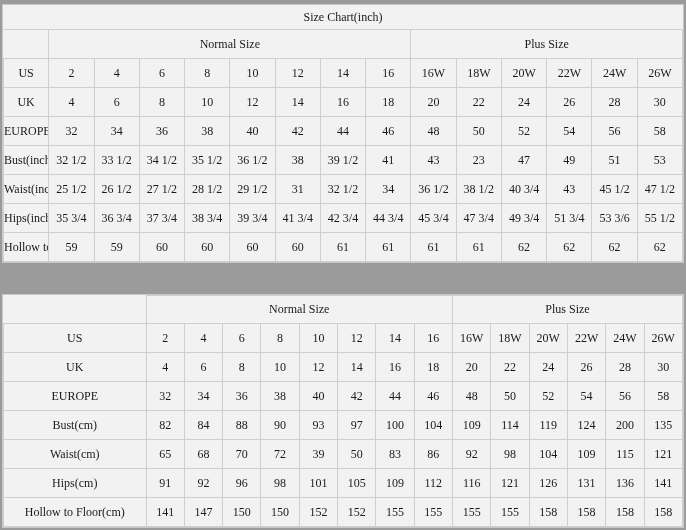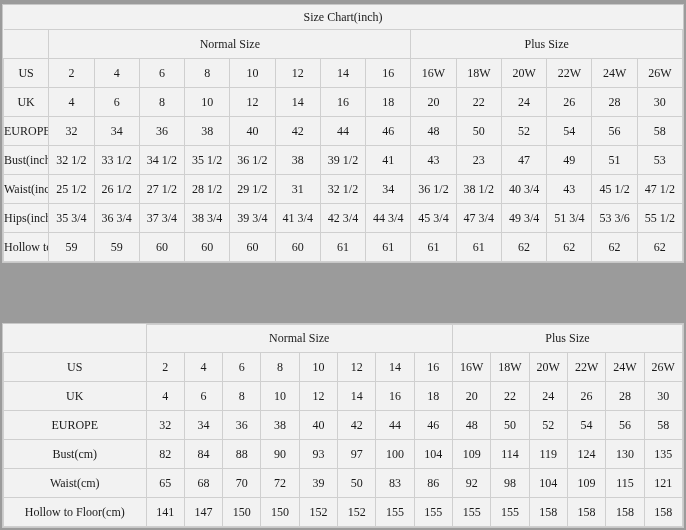--- a/index.html
+++ b/index.html
@@ -279,41 +279,58 @@
             <td class="data-cell">88</td>
             <td class="data-cell">90</td>
             <td class="data-cell">93</td>
             <td class="data-cell">97</td>
             <td class="data-cell">100</td>
             <td class="data-cell">104</td>
             <td class="data-cell">109</td>
             <td class="data-cell">114</td>
             <td class="data-cell">119</td>
             <td class="data-cell">124</td>
-            <td class="data-cell">130</td>
+            <td class="data-cell">200</td>
             <td class="data-cell">135</td>
           </tr>
           <tr>
             <td class="rowlabel">Waist(cm)</td>
             <td class="data-cell">65</td>
             <td class="data-cell">68</td>
             <td class="data-cell">70</td>
             <td class="data-cell">72</td>
             <td class="data-cell">39</td>
             <td class="data-cell">50</td>
             <td class="data-cell">83</td>
             <td class="data-cell">86</td>
             <td class="data-cell">92</td>
             <td class="data-cell">98</td>
             <td class="data-cell">104</td>
             <td class="data-cell">109</td>
             <td class="data-cell">115</td>
             <td class="data-cell">121</td>
           </tr>
           <tr>
+            <td class="rowlabel">Hips(cm)</td>
+            <td class="data-cell">91</td>
+            <td class="data-cell">92</td>
+            <td class="data-cell">96</td>
+            <td class="data-cell">98</td>
+            <td class="data-cell">101</td>
+            <td class="data-cell">105</td>
+            <td class="data-cell">109</td>
+            <td class="data-cell">112</td>
+            <td class="data-cell">116</td>
+            <td class="data-cell">121</td>
+            <td class="data-cell">126</td>
+            <td class="data-cell">131</td>
+            <td class="data-cell">136</td>
+            <td class="data-cell">141</td>
+          </tr>
+          <tr>
             <td class="rowlabel">Hollow to Floor(cm)</td>
             <td class="data-cell">141</td>
             <td class="data-cell">147</td>
             <td class="data-cell">150</td>
             <td class="data-cell">150</td>
             <td class="data-cell">152</td>
             <td class="data-cell">152</td>
             <td class="data-cell">155</td>
             <td class="data-cell">155</td>
             <td class="data-cell">155</td>

